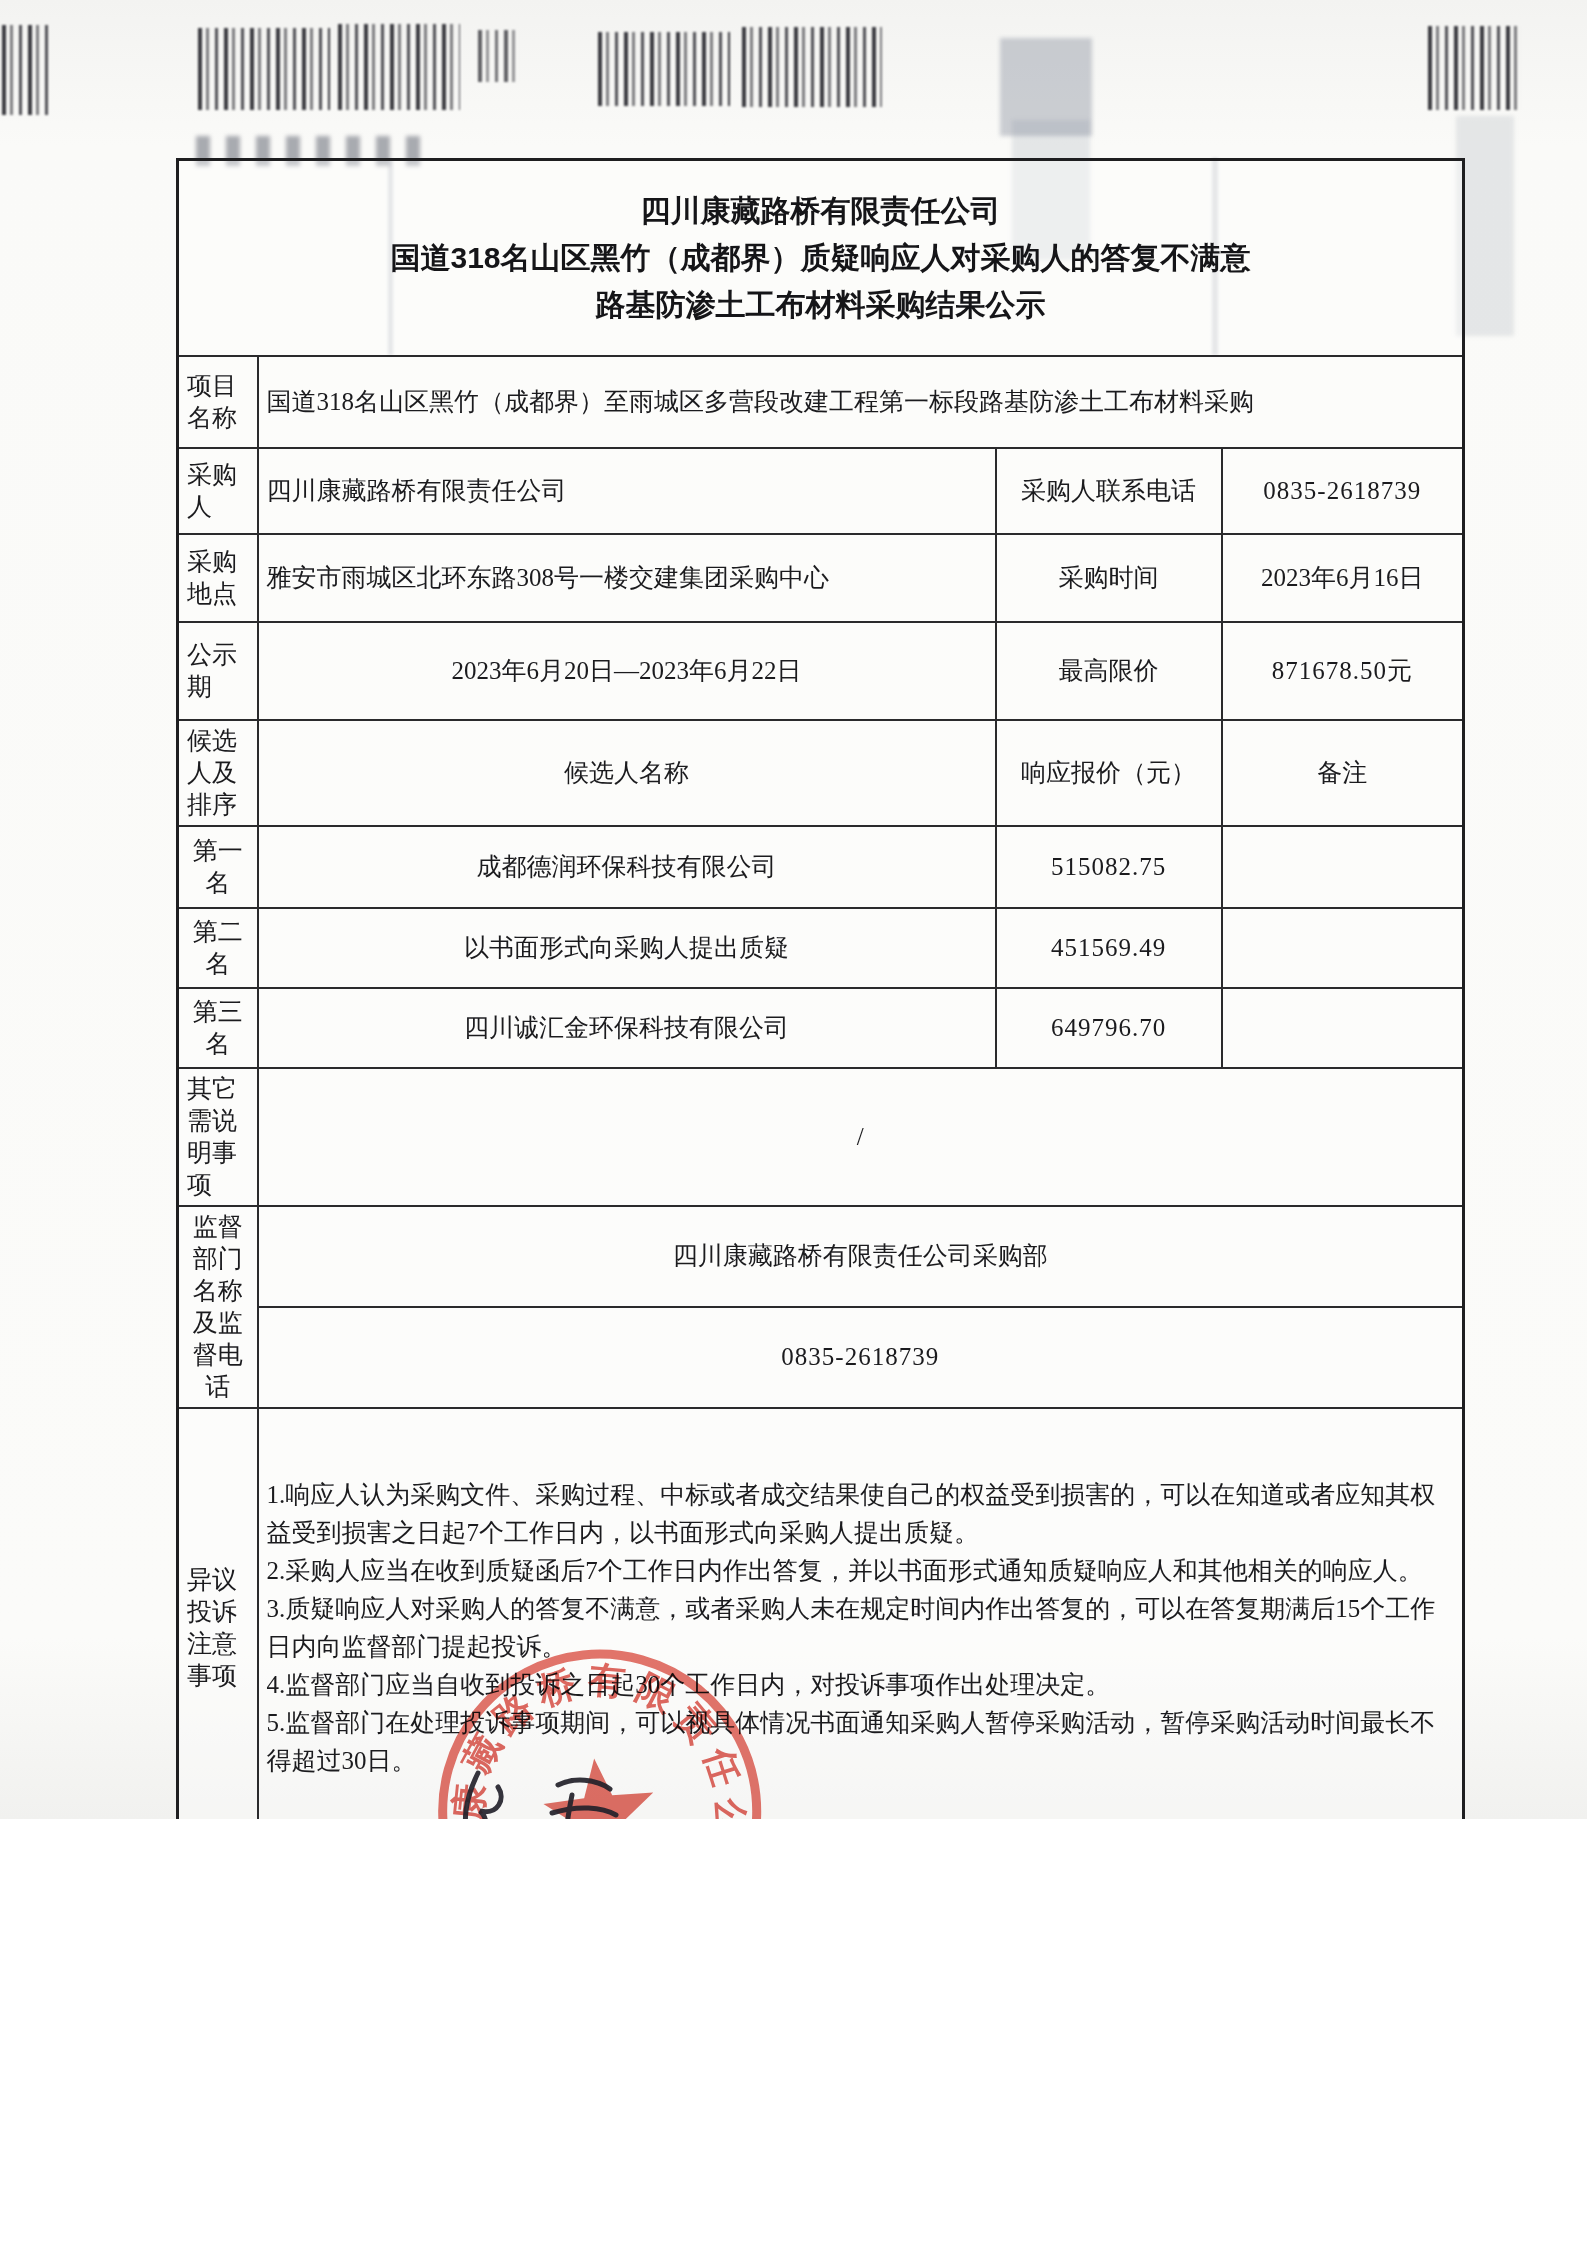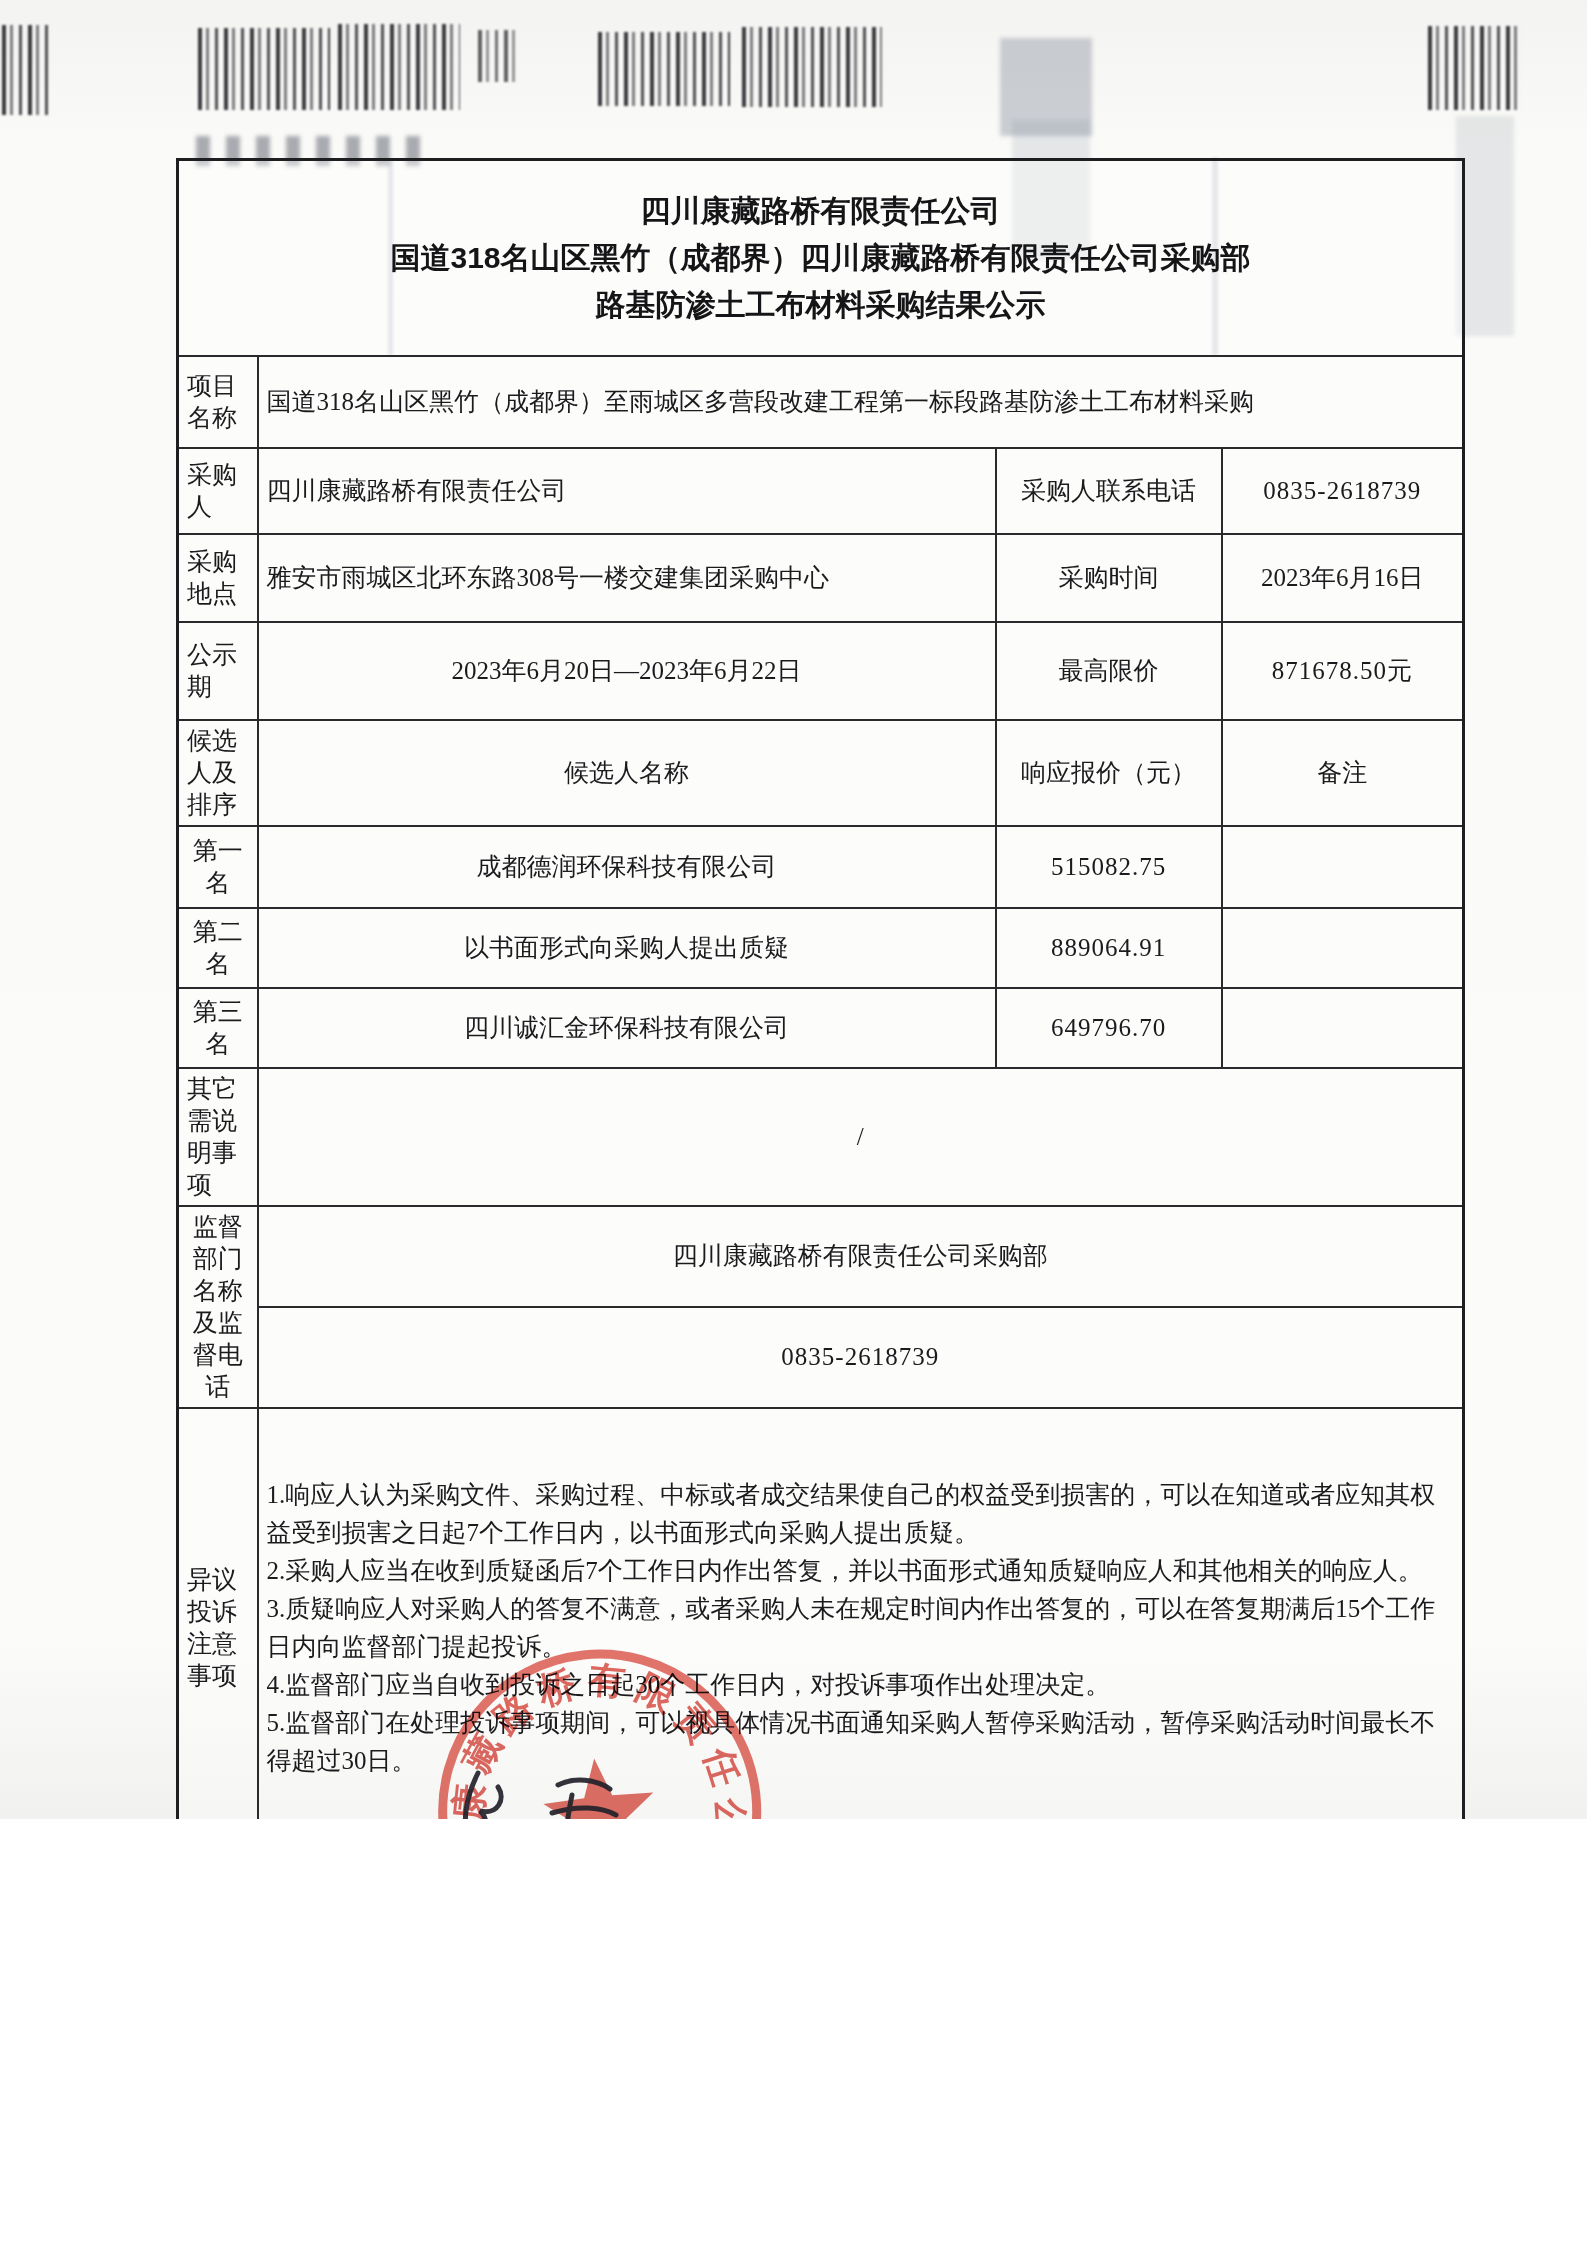--- a/index.html
+++ b/index.html
@@ -76,21 +76,21 @@
         <col style="width:80px">
         <col style="width:738px">
         <col style="width:226px">
         <col style="width:242px">
       </colgroup>
 
     <tbody>
         <tr style="height:196px">
       <td colspan="4" class="title-cell">
         <div class="t-line">四川康藏路桥有限责任公司</div>
-        <div class="t-line">国道318名山区黑竹（成都界）四川康藏路桥有限责任公司采购部</div>
+        <div class="t-line">国道318名山区黑竹（成都界）质疑响应人对采购人的答复不满意</div>
         <div class="t-line">路基防渗土工布材料采购结果公示</div>
       </td>
     </tr>
 
     <tr style="height:92px">
       <td class="lbl">项目名称</td>
       <td colspan="3">国道318名山区黑竹（成都界）至雨城区多营段改建工程第一标段路基防渗土工布材料采购</td>
     </tr>
 
     <tr style="height:86px">
@@ -124,21 +124,21 @@
     <tr style="height:82px">
       <td class="lbl ctr">第一名</td>
       <td class="ctr">成都德润环保科技有限公司</td>
       <td class="ctr num">515082.75</td>
       <td class="ctr"></td>
     </tr>
 
     <tr style="height:80px">
       <td class="lbl ctr">第二名</td>
       <td class="ctr">以书面形式向采购人提出质疑</td>
-      <td class="ctr num">889064.91</td>
+      <td class="ctr num">451569.49</td>
       <td class="ctr"></td>
     </tr>
 
     <tr style="height:80px">
       <td class="lbl ctr">第三名</td>
       <td class="ctr">四川诚汇金环保科技有限公司</td>
       <td class="ctr num">649796.70</td>
       <td class="ctr"></td>
     </tr>
 

